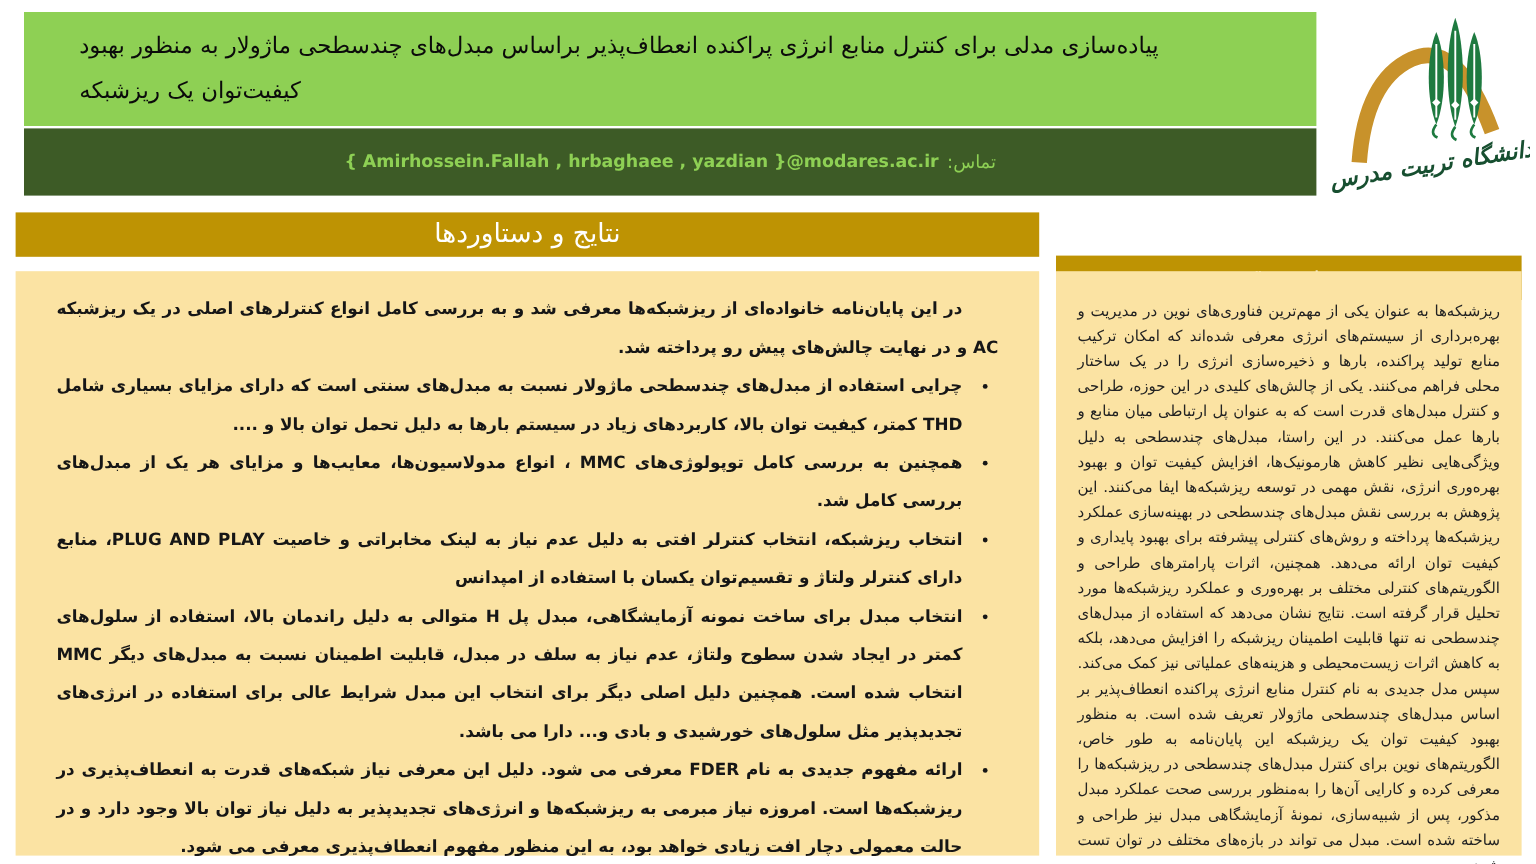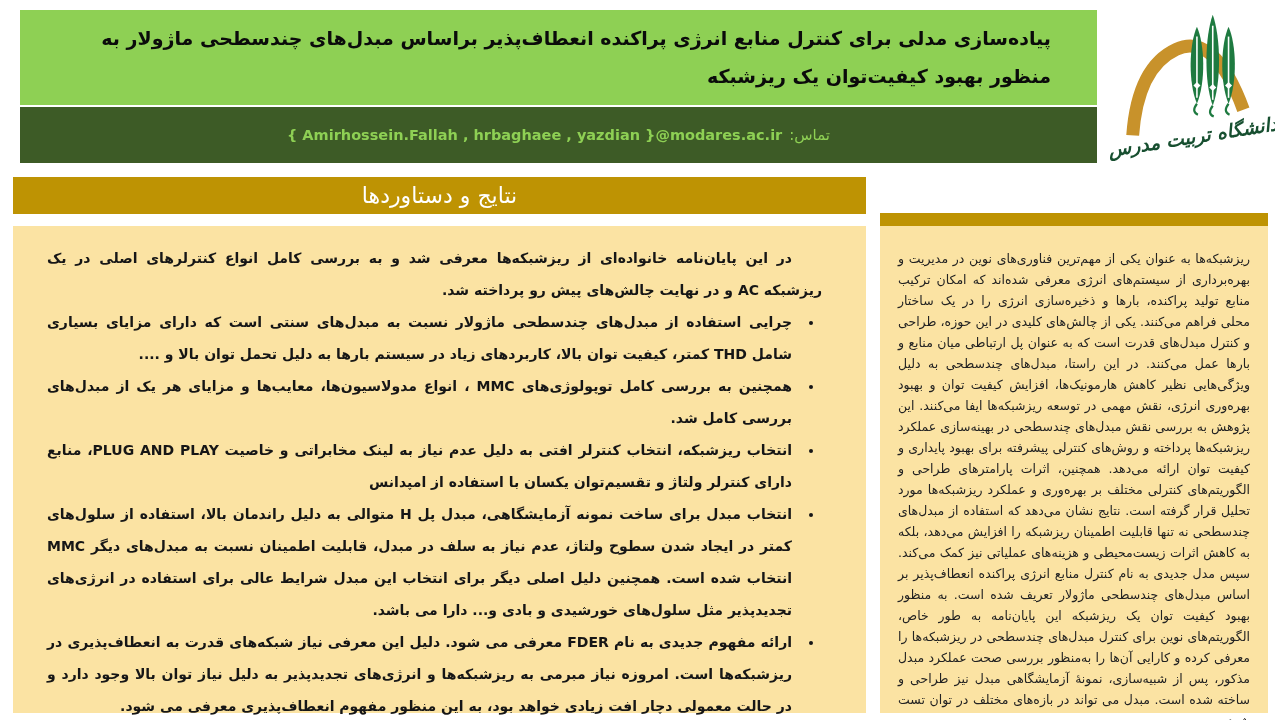--- a/index.html
+++ b/index.html
@@ -8,21 +8,21 @@
     font-family:"DejaVu Sans","Liberation Sans",sans-serif;
     direction:rtl;overflow:hidden;
   }
   
   .title-bar{
     position:absolute;left:20px;top:10px;width:1077px;height:95px;
     background:#8ed054;display:flex;align-items:center;justify-content:center;
     box-sizing:border-box;padding:0 46px;
   }
   .title-bar .title-text{
-    color:#0b0b0b;font-weight:bold;font-size:19px;line-height:1.95;text-align:right;
+    color:#0b0b0b;font-weight:normal;font-size:19px;line-height:1.95;text-align:left;
   }
   .authors-bar{
     position:absolute;left:20px;top:107px;width:1077px;height:56px;
     background:#3d5b26;display:flex;align-items:center;justify-content:center;
     gap:7px;box-sizing:border-box;
   }
   .authors-bar .authors-names{color:#8ed054;font-weight:bold;font-size:15px;white-space:nowrap;}
   .authors-bar .contact-label{color:#8ed054;font-size:15px;}
   .authors-bar .contact-email{color:#8ed054;font-weight:bold;font-size:14.5px;white-space:nowrap;}
   
@@ -37,21 +37,21 @@
   }
   .section-header .section-title{
     color:#ffffff;font-weight:normal;font-size:22px;line-height:37px;
   }
   .results-header{left:13px;top:177px;width:853px;}
   .method-header{left:880px;top:177px;width:388px;margin-top:36px;}
   
   .panel{position:absolute;background:#fbe3a3;box-sizing:border-box;}
   .results-panel{
     left:13px;top:226px;width:853px;height:487px;
-    padding:16px 44px 10px 34px;
+    padding:16px 34px 10px 34px;
     color:#161616;font-size:14px;font-weight:700;line-height:32px;text-align:justify;
   }
   .results-panel .intro{margin:0 0 0 0;text-indent:30px;}
   .results-panel ul{margin:0;padding:0 24px 0 0;list-style:disc;}
   .results-panel li{margin:0;padding-right:6px;}
   .method-panel{
     left:880px;top:226px;width:388px;height:487px;
     padding:22px 18px 10px 18px;
     color:#222222;font-size:12.5px;font-weight:400;line-height:21px;text-align:justify;
   }

